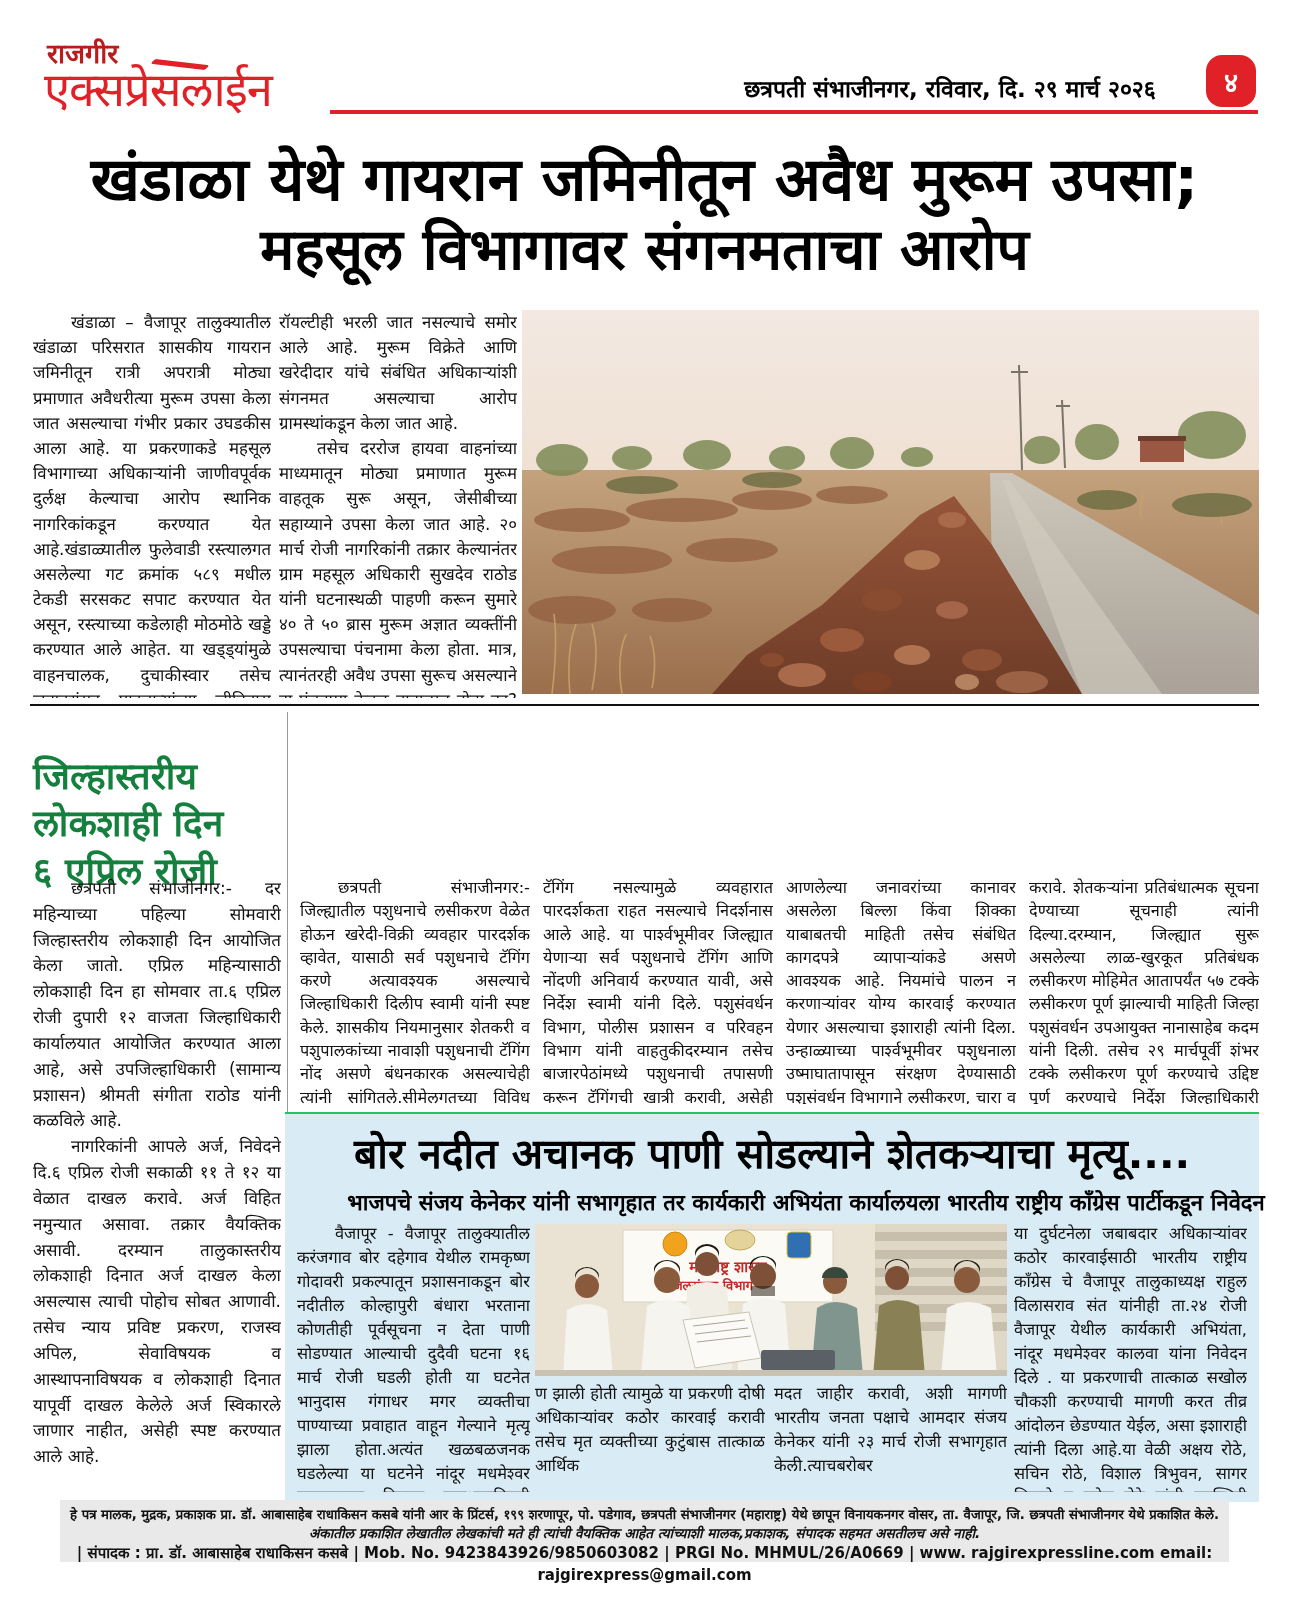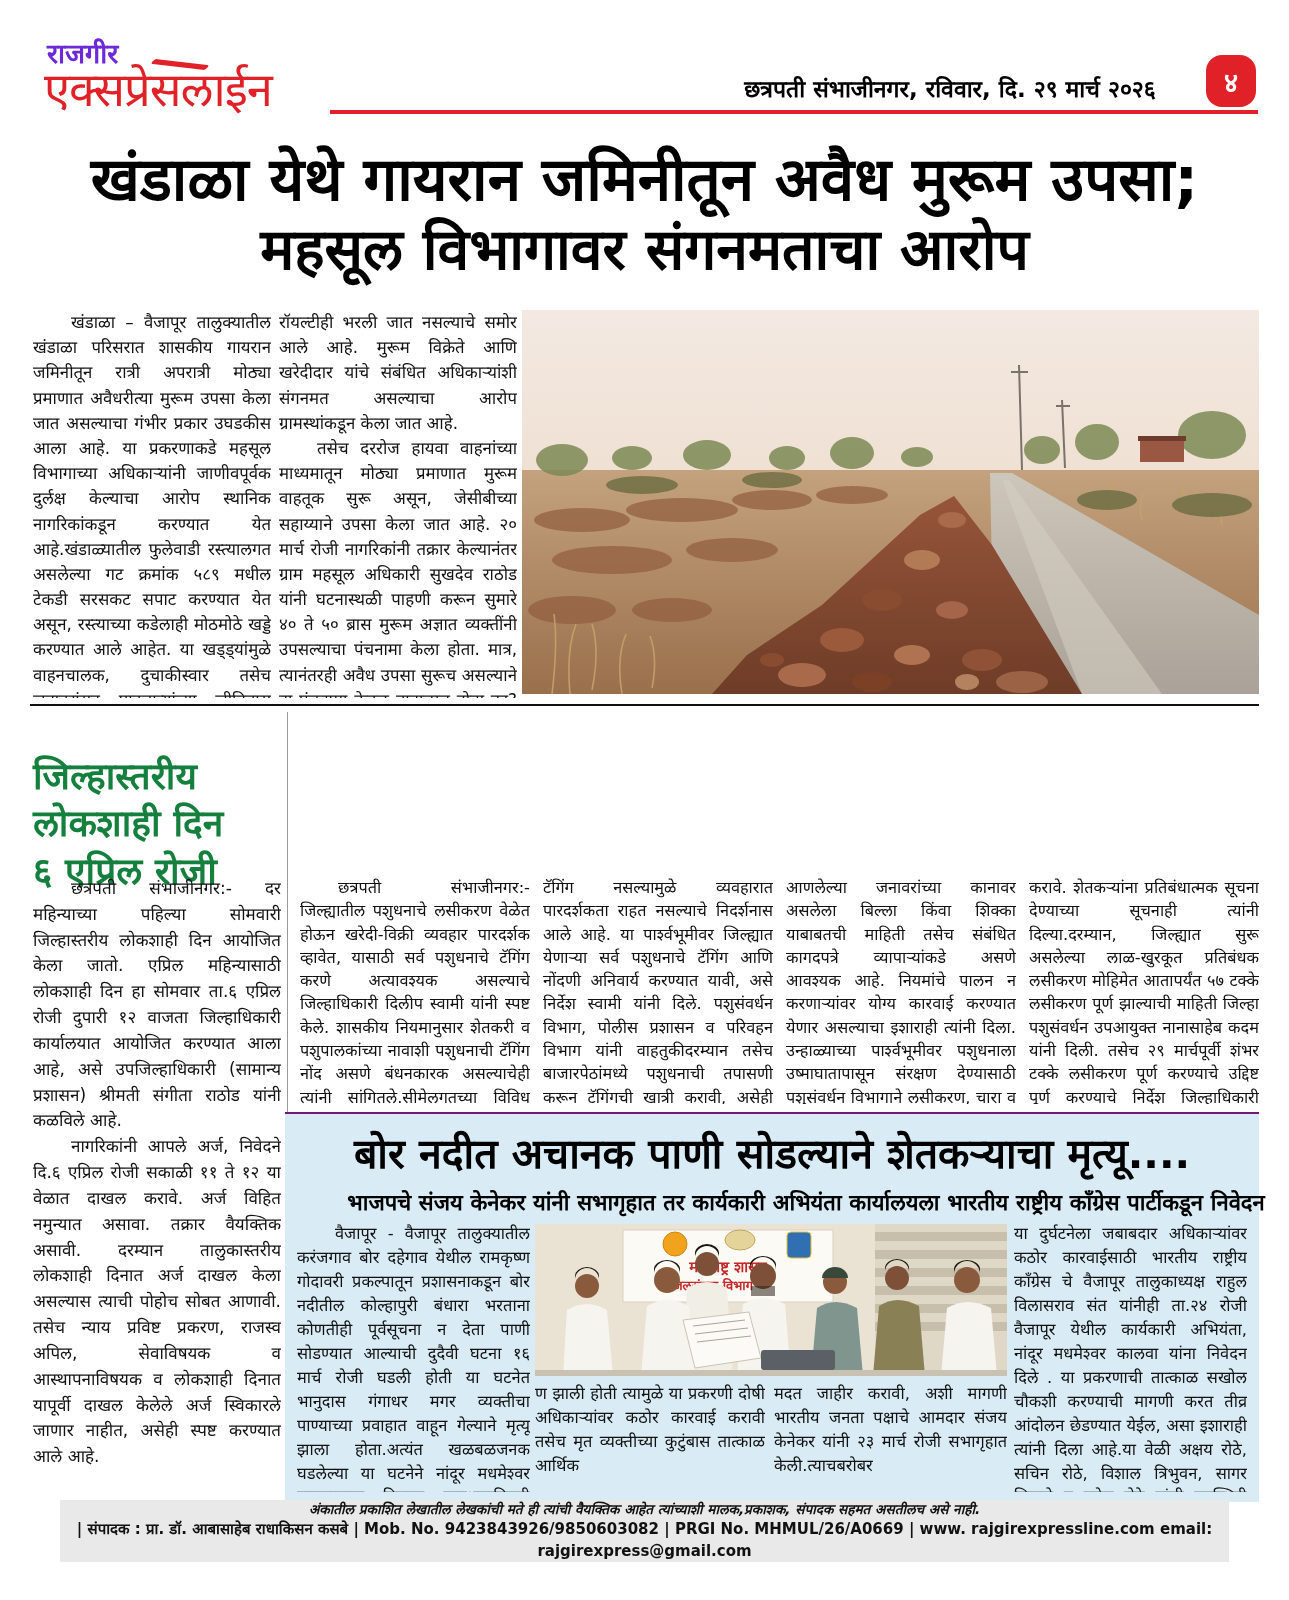--- a/index.html
+++ b/index.html
@@ -1,21 +1,21 @@
 <!DOCTYPE html>
 <html lang="mr"><head>
 <meta charset="utf-8">
 <style>
   html,body{margin:0;padding:0;background:#ffffff;}
   .page{
     position:relative;width:1289px;height:1600px;background:#ffffff;overflow:hidden;
     font-family:"DejaVu Sans","Liberation Sans",sans-serif;color:#111;
   }
   
-  .mast-small{position:absolute;left:47px;top:40px;font-size:27px;font-weight:700;color:#6d28d9;line-height:1;}
+  .mast-small{position:absolute;left:47px;top:40px;font-size:27px;font-weight:700;color:#b91c1c;line-height:1;}
   .mast-swoosh{position:absolute;left:150px;top:62px;width:60px;height:5px;background:#e02228;transform:skewX(-40deg) rotate(6deg);border-radius:3px;}
   .mast-large{position:absolute;left:44px;top:66px;font-size:47px;font-weight:400;color:#e02228;line-height:1;letter-spacing:-1px;}
   .mast-rule{position:absolute;left:330px;top:110px;width:928px;height:4px;background:#e02228;}
   .dateline{position:absolute;left:740px;top:72px;width:420px;font-size:23px;font-weight:700;text-align:center;color:#000;}
   .page-badge{position:absolute;left:1206px;top:55px;width:50px;height:52px;background:#e02228;border-radius:16px;
     display:flex;align-items:center;justify-content:center;color:#fff;font-size:27px;font-weight:700;}
   
   .lead-headline{position:absolute;left:30px;top:144px;width:1229px;text-align:center;font-weight:700;color:#000;}
   .lead-headline .l1{font-size:60px;line-height:1.18;}
   .lead-headline .l2{font-size:57px;line-height:1.22;}
@@ -34,21 +34,21 @@
   .lok-body{position:absolute;left:33px;top:876px;width:248px;height:612px;overflow:hidden;}
   .lok-body .body-p{font-size:17px;line-height:1.52;}
   
   .tag-headline{position:absolute;left:300px;top:716px;width:959px;text-align:center;font-weight:700;color:#000;}
   .tag-headline .t1{font-size:47px;line-height:1.2;}
   .tag-headline .t2{font-size:47px;line-height:1.25;}
   .tag-cols{position:absolute;left:300px;top:876px;width:959px;height:228px;display:flex;gap:13px;}
   .tag-col{flex:1;font-size:16.3px;line-height:1.43;text-align:justify;overflow:hidden;}
   .tag-col .body-p{font-size:16.3px;line-height:1.43;}
   
-  .bluebox{position:absolute;left:285px;top:1112px;width:974px;height:388px;background:#d9ecf6;border-top:2px solid #701a75;}
+  .bluebox{position:absolute;left:285px;top:1112px;width:974px;height:388px;background:#d9ecf6;border-top:2px solid #22c55e;}
   .bb-headline{position:absolute;left:0;top:10px;width:100%;text-align:center;font-size:41px;font-weight:700;color:#000;}
   .bb-sub{position:absolute;left:0;top:72px;width:100%;text-align:center;font-size:22px;font-weight:700;color:#000;padding-left:34px;}
   .bb-left{position:absolute;left:12px;top:108px;width:233px;height:270px;overflow:hidden;}
   .bb-left .body-p{font-size:16.4px;line-height:1.46;}
   .bb-photo{position:absolute;left:250px;top:110px;width:472px;height:152px;overflow:hidden;}
   .bb-mid1{position:absolute;left:250px;top:268px;width:230px;height:112px;overflow:hidden;}
   .bb-mid2{position:absolute;left:489px;top:268px;width:233px;height:112px;overflow:hidden;}
   .bb-mid1 .body-p,.bb-mid2 .body-p{font-size:16.4px;line-height:1.46;}
   .bb-right{position:absolute;left:729px;top:108px;width:233px;height:270px;overflow:hidden;}
   .bb-right .body-p{font-size:16.4px;line-height:1.46;}
@@ -289,17 +289,18 @@
     </div>
     <div class="bb-mid2">
       <p class="body-p">मदत जाहीर करावी, अशी मागणी भारतीय जनता पक्षाचे आमदार संजय केनेकर यांनी २३ मार्च रोजी सभागृहात केली.त्याचबरोबर</p>
     </div>
     <div class="bb-right">
       <p class="body-p">या दुर्घटनेला जबाबदार अधिकाऱ्यांवर कठोर कारवाईसाठी भारतीय राष्ट्रीय काँग्रेस चे वैजापूर तालुकाध्यक्ष राहुल विलासराव संत यांनीही ता.२४ रोजी वैजापूर येथील कार्यकारी अभियंता, नांदूर मधमेश्वर कालवा यांना निवेदन दिले . या प्रकरणाची तात्काळ सखोल चौकशी करण्याची मागणी करत तीव्र आंदोलन छेडण्यात येईल, असा इशाराही त्यांनी दिला आहे.या वेळी अक्षय रोठे, सचिन रोठे, विशाल त्रिभुवन, सागर चिकणे व उमेश रोठे यांची उपस्थिती होती.</p>
     </div>
   </div>
 
   <div class="footer">
+    <div class="f1">हे पत्र मालक, मुद्रक, प्रकाशक प्रा. डॉ. आबासाहेब राधाकिसन कसबे यांनी आर के प्रिंटर्स, १९९ शरणापूर, पो. पडेगाव, छत्रपती संभाजीनगर (महाराष्ट्र) येथे छापून विनायकनगर वोसर, ता. वैजापूर, जि. छत्रपती संभाजीनगर येथे प्रकाशित केले.</div>
     <div class="f2">अंकातील प्रकाशित लेखातील लेखकांची मते ही त्यांची वैयक्तिक आहेत त्यांच्याशी मालक,प्रकाशक, संपादक सहमत असतीलच असे नाही.</div>
     <div class="f3">| संपादक : प्रा. डॉ. आबासाहेब राधाकिसन कसबे | Mob. No. 9423843926/9850603082 | PRGI No. MHMUL/26/A0669 | www. rajgirexpressline.com email: rajgirexpress@gmail.com</div>
   </div>
 
 </div>
 
 </body></html>

